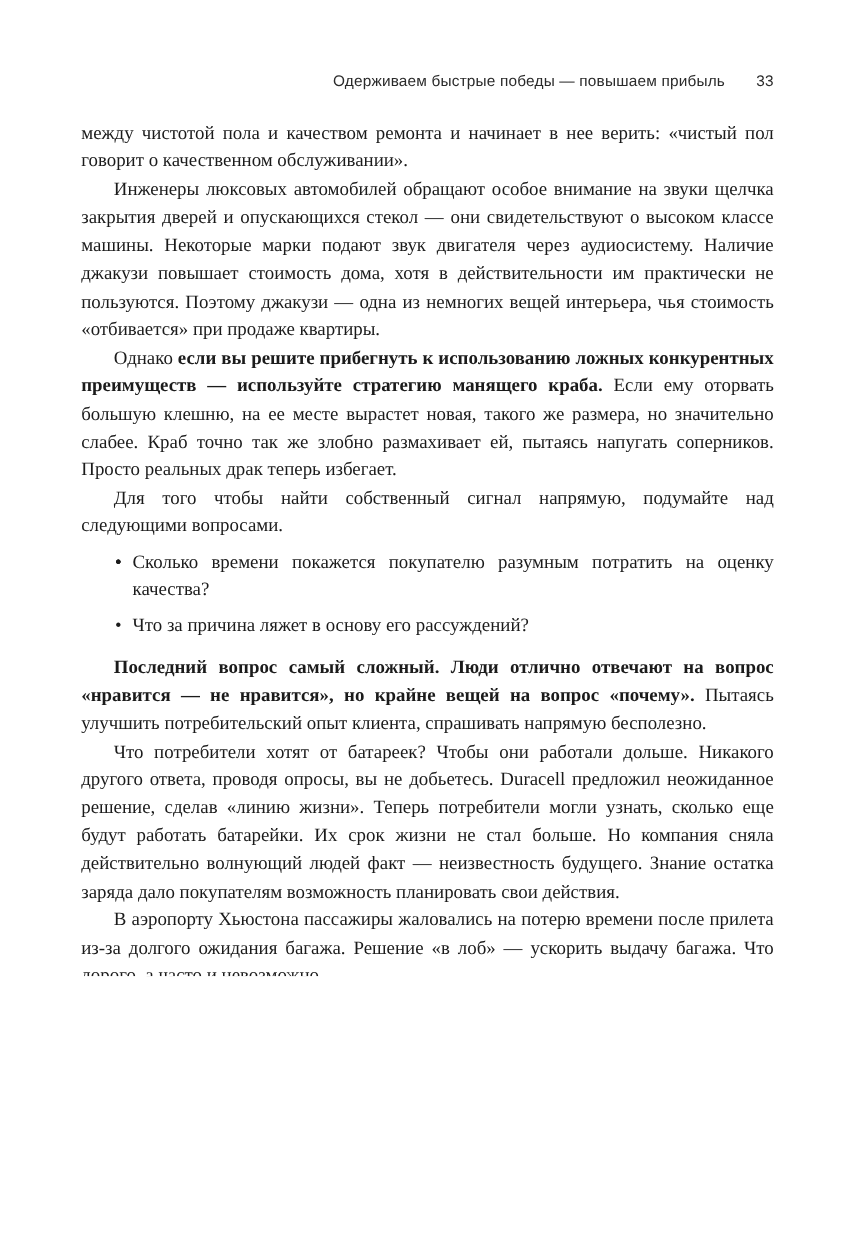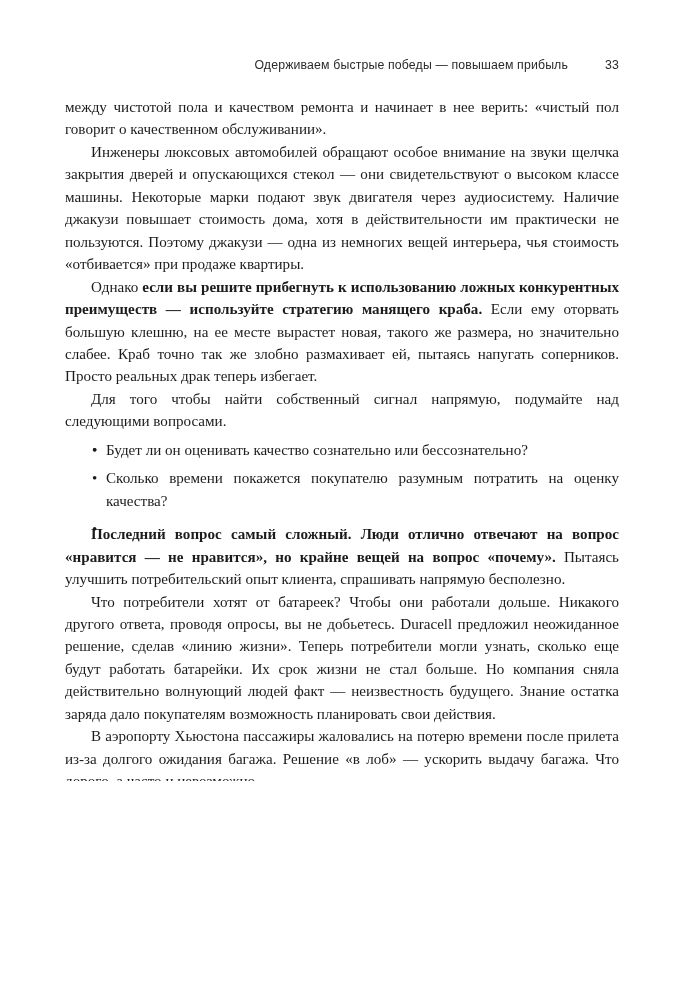--- a/index.html
+++ b/index.html
@@ -28,21 +28,21 @@
     font-size: 12.3px;
     color: #2a2a2a;
     letter-spacing: 0.15px;
     white-space: nowrap;
   }
   .running-head-title {
     flex: 0 1 auto;
   }
   .running-head-folio {
     flex: 0 0 auto;
-    margin-left: 34px;
+    margin-left: 22px;
     font-size: 12.3px;
     min-width: 17px;
     text-align: right;
   }
   .body-col {
     position: absolute;
     left: 65px;
     top: 96px;
     width: 554px;
     font-family: "Liberation Serif", "DejaVu Serif", serif;
@@ -104,23 +104,23 @@
     <p class="para no-indent">между чистотой пола и качеством ремонта и начинает в нее верить: «чистый пол говорит о качественном обслуживании».</p>
 
     <p class="para">Инженеры люксовых автомобилей обращают особое внимание на звуки щелчка закрытия дверей и опускающихся стекол — они свидетельствуют о высоком классе машины. Некоторые марки подают звук двигателя через аудиосистему. Наличие джакузи повышает стоимость дома, хотя в действительности им практически не пользуются. Поэтому джакузи — одна из немногих вещей интерьера, чья стоимость «отбивается» при продаже квартиры.</p>
 
     <p class="para"><span>Однако </span><span class="b">если вы решите прибегнуть к использованию ложных конкурентных преимуществ — используйте стратегию манящего краба.</span><span> Если ему оторвать большую клешню, на ее месте вырастет новая, такого же размера, но значительно слабее. Краб точно так же злобно размахивает ей, пытаясь напугать соперников. Просто реальных драк теперь избегает.</span></p>
 
     <p class="para">Для того чтобы найти собственный сигнал напрямую, подумайте над следующими вопросами.</p>
 
     <ul class="q-list">
       <li><span class="bullet-mark">•</span></li>
-      <li><span class="bullet-mark">•</span><span>Будет ли он оценивать качество сознательно или бессознательно?</span></li>
+      <li><span class="bullet-mark">•</span></li>
       <li><span class="bullet-mark">•</span><span>Сколько времени покажется покупателю разумным потратить на оценку качества?</span></li>
-      <li><span class="bullet-mark">•</span></li>
+      <li><span class="bullet-mark">•</span><span>Что за причина ляжет в основу его рассуждений?</span></li>
     </ul>
 
     <div class="spacer-sm"></div>
 
     <p class="para"><span class="b">Последний вопрос самый сложный. Люди отлично отвечают на вопрос «нравится — не нравится», но крайне вещей на вопрос «почему».</span><span> Пытаясь улучшить потребительский опыт клиента, спрашивать напрямую бесполезно.</span></p>
 
     <p class="para">Что потребители хотят от батареек? Чтобы они работали дольше. Никакого другого ответа, проводя опросы, вы не добьетесь. Duracell предложил неожиданное решение, сделав «линию жизни». Теперь потребители могли узнать, сколько еще будут работать батарейки. Их срок жизни не стал больше. Но компания сняла действительно волнующий людей факт — неизвестность будущего. Знание остатка заряда дало покупателям возможность планировать свои действия.</p>
 
     <p class="para">В аэропорту Хьюстона пассажиры жаловались на потерю времени после прилета из-за долгого ожидания багажа. Решение «в лоб» — ускорить выдачу багажа. Что дорого, а часто и невозможно.</p>
 

